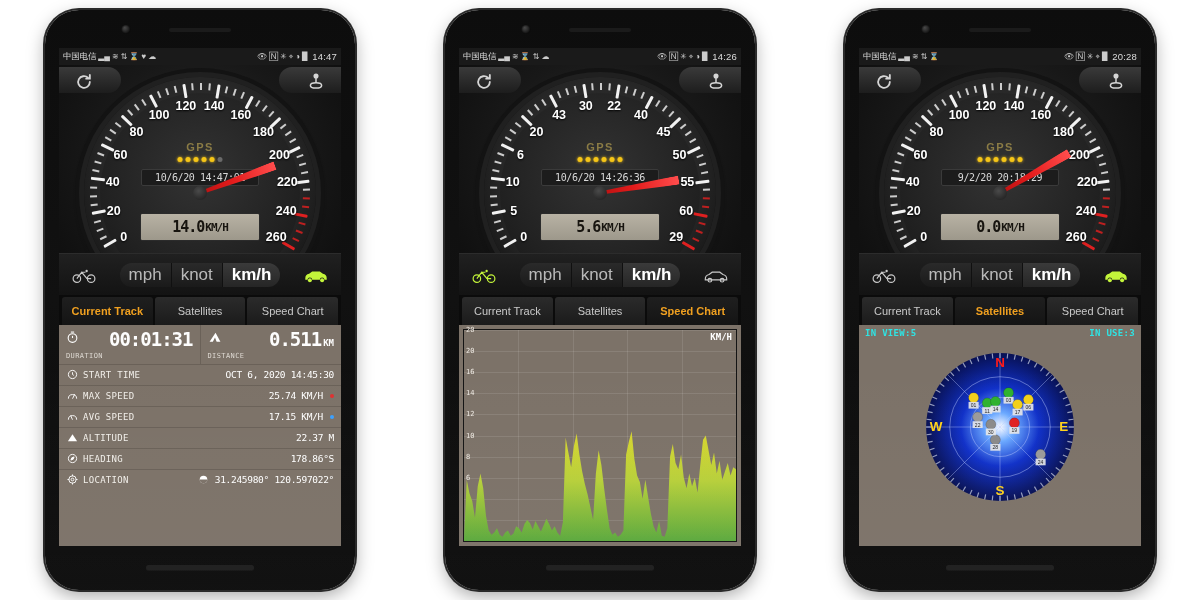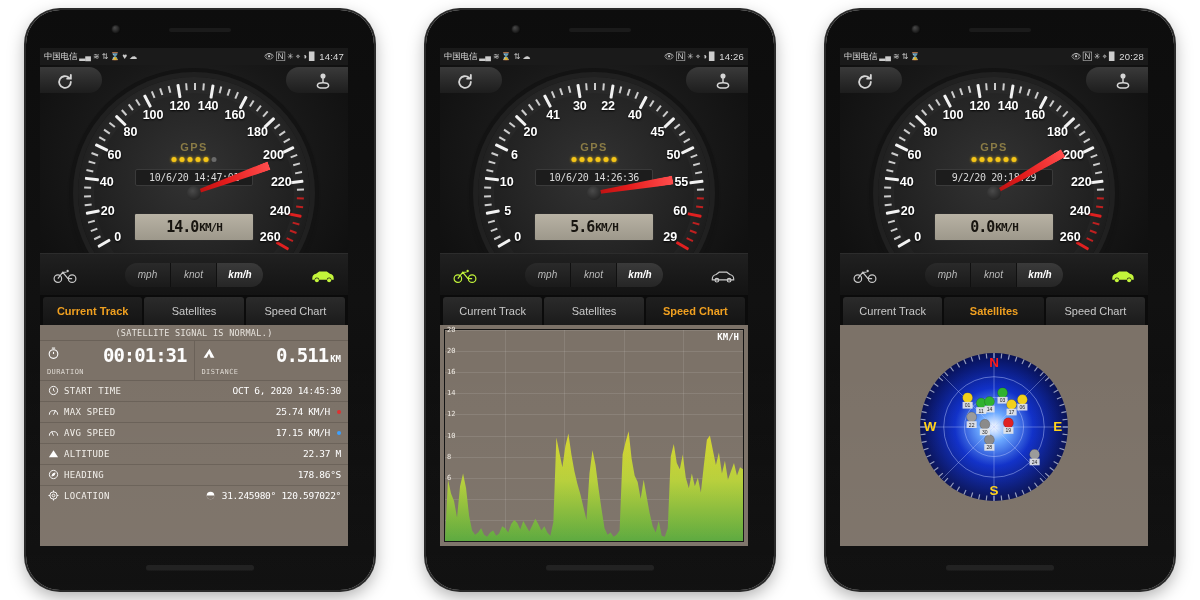--- a/index.html
+++ b/index.html
@@ -7,25 +7,25 @@
     width: 1200px; height: 600px;
     background: #ffffff;
     font-family: "Liberation Sans", sans-serif;
     overflow: hidden;
   }
   .stage { position: relative; width: 1200px; height: 600px; display: flex; justify-content: space-around; align-items: center; }
 
   
   .phone {
     position: relative;
-    width: 348px; height: 580px;
+    width: 310px; height: 580px;
     background: linear-gradient(180deg,#0d0d0d 0%,#111 50%,#0a0a0a 100%);
     border-radius: 34px;
     box-shadow: 0 0 0 2px #2a2a2a, 0 6px 18px rgba(0,0,0,.35);
-    padding: 38px 26px 44px 14px;
+    padding: 38px 14px 44px 14px;
     flex: 0 0 auto;
   }
   .phone::after{
     content:""; position:absolute; left:0; right:0; bottom:0; height:40%;
     border-radius:0 0 34px 34px; pointer-events:none;
     background:linear-gradient(180deg,rgba(255,255,255,0) 0%,rgba(255,255,255,.03) 100%);
   }
   .cam { position:absolute; top:15px; left:50%; transform:translateX(-50%); width:9px; height:9px; border-radius:50%;
          background:radial-gradient(circle at 35% 30%, #4a4a4a, #141414 70%); box-shadow:0 0 2px #000 inset; }
   .cam-left { left: 26%; }
@@ -91,22 +91,22 @@
              display:flex; align-items:center; justify-content:center; color:#17140f;
              font-family:"DejaVu Sans Mono", monospace; font-size:15px; font-weight:bold; letter-spacing:-1px; }
   .readout .unit { font-size:11px; margin-left:1px; }
 
   
   .gfooter { position:absolute; left:0; right:0; bottom:0; height:42px; background:linear-gradient(180deg,#202020,#131313);
              border-top:1px solid #2c2c2c; display:flex; align-items:center; justify-content:center; z-index:8; }
   .veh { position:absolute; bottom:8px; width:30px; height:22px; display:flex; align-items:center; justify-content:center; }
   .veh.bike { left:10px; } .veh.car { right:10px; }
   .units { display:flex; align-items:stretch; height:24px; border-radius:12px; overflow:hidden; }
-  .unit-btn { min-width:46px; padding:0 9px; display:flex; align-items:center; justify-content:center; font-size:10px;
-              color:#b9b9b9; background:linear-gradient(180deg,#2a2a2a,#1a1a1a); border-right:1px solid #101010;font-style:italic; }
+  .unit-btn { min-width:46px; padding:0 9px; display:flex; align-items:center; justify-content:center; font-size:17px;
+              color:#b9b9b9; background:linear-gradient(180deg,#2a2a2a,#1a1a1a); border-right:1px solid #101010; }
   .unit-btn:last-child { border-right:none; }
   .unit-btn.sel { color:#ffffff; font-weight:bold; background:linear-gradient(180deg,#3a3a3a,#262626); }
 
   
   .tabs { display:flex; height:30px; background:#0b0b0b; gap:2px; padding:2px 3px 0 3px; }
   .tab { flex:1; display:flex; align-items:center; justify-content:center; font-size:11px; color:#c9c9c9;
          background:linear-gradient(180deg,#2b2b2b,#1b1b1b); border-radius:3px 3px 0 0; }
   .tab.active { color:#f0a020; font-weight:bold; background:linear-gradient(180deg,#1f1f1f,#141414); }
 
   
@@ -423,21 +423,20 @@
         </div>
       </div>
 
       <div class="tabs">
         <div class="tab active">Current Track</div>
         <div class="tab">Satellites</div>
         <div class="tab">Speed Chart</div>
       </div>
 
       <div class="content">
-        <div class="sig">(SATELLITE SIGNAL IS NORMAL.)</div>
 
         <div class="bigrow">
           <div class="bigcell">
             <span class="bigicon">
               <svg width="13" height="13" viewBox="0 0 24 24" fill="none" stroke="#fff" stroke-width="2">
                 <circle cx="12" cy="13" r="8"></circle>
                   <path d="M12 9v4"></path>
                   <path d="M9 2h6"></path>
               </svg>
             </span>
@@ -754,21 +753,21 @@
                 <i></i>
               </div>
               <div class="tick major red" style="transform: rotate(390deg) translate(96px, -50%);">
                 <i></i>
               </div>
               <div class="tick-num" style="left: 39.7898px; top: 160px;">0</div>
               <div class="tick-num" style="left: 29.7784px; top: 133.602px;">5</div>
               <div class="tick-num" style="left: 28.6416px; top: 105.393px;">10</div>
               <div class="tick-num" style="left: 36.4964px; top: 78.2751px;">6</div>
               <div class="tick-num" style="left: 52.5342px; top: 55.0403px;">20</div>
-              <div class="tick-num" style="left: 75.1044px; top: 38.0799px;">41</div>
+              <div class="tick-num" style="left: 75.1044px; top: 38.0799px;">43</div>
               <div class="tick-num" style="left: 101.884px; top: 29.1396px;">30</div>
               <div class="tick-num" style="left: 130.116px; top: 29.1396px;">22</div>
               <div class="tick-num" style="left: 156.896px; top: 38.0799px;">40</div>
               <div class="tick-num" style="left: 179.466px; top: 55.0403px; text-align: right;">45</div>
               <div class="tick-num" style="left: 195.504px; top: 78.2751px;">50</div>
               <div class="tick-num" style="left: 203.358px; top: 105.393px;">55</div>
               <div class="tick-num" style="left: 202.222px; top: 133.602px;">60</div>
               <div class="tick-num" style="left: 192.21px; top: 160px;">29</div>
             </div>
           <div class="gps-label">GPS</div>
@@ -1129,20 +1128,24 @@
         </div>
       </div>
 
       <div class="tabs">
         <div class="tab">Current Track</div>
         <div class="tab active">Satellites</div>
         <div class="tab">Speed Chart</div>
       </div>
 
       <div class="content">
+        <div class="satbar">
+          <span>IN VIEW:5</span>
+          <span>IN USE:3</span>
+        </div>
         <div class="radar-holder">
           <div class="radar">
             <svg id="radar-svg" width="168" height="168" viewBox="0 0 200 200">
                 <defs>
                   <radialGradient id="skyGrad" cx="50%" cy="50%" r="55%">
                     <stop offset="0%" stop-color="#ffffff"></stop>
                     <stop offset="18%" stop-color="#6aa8ff"></stop>
                     <stop offset="48%" stop-color="#1030c8"></stop>
                     <stop offset="100%" stop-color="#060a3a"></stop>
                   </radialGradient>

